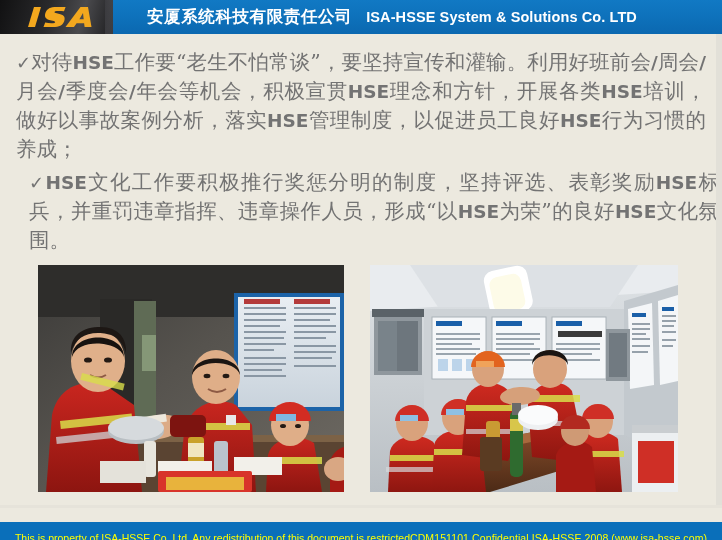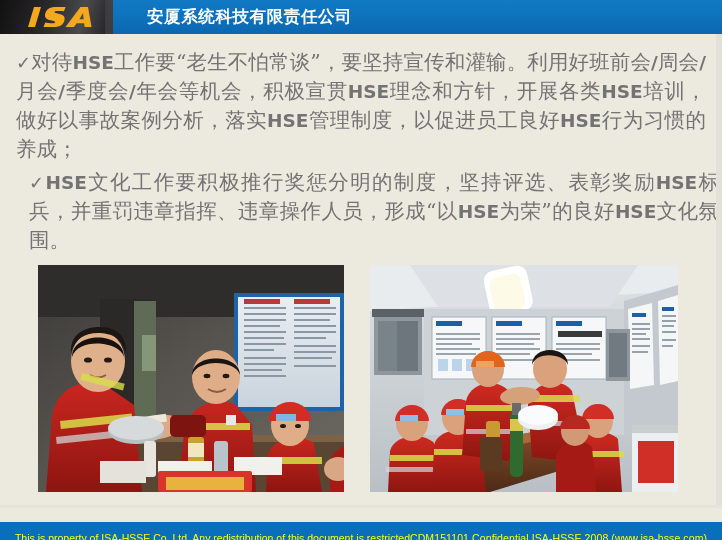--- a/index.html
+++ b/index.html
@@ -96,20 +96,21 @@
 
             <path d="M41.5,23 L56.5,3 L64.0,3 L67.5,23 L60.6,23 L60.1,19.3 L52.6,19.3 L50.0,23 Z
                      M55.4,15.2 L59.7,15.2 L59.0,9.0 Z"></path>
           </g>
         </svg>
       </div>
     </div>
 
     <div id="header-bar">
       <span id="header-cn">安厦系统科技有限责任公司</span>
+      <span id="header-en">ISA-HSSE  System &amp; Solutions Co. LTD</span>
     </div>
   </div>
 
   <div id="content">
 
     <div class="para" id="para1"><span class="tick">✓</span>对待<span class="lat">HSE</span>工作要“老生不怕常谈”，要坚持宣传和灌输。利用好班前会<span class="lat">/</span>周会<span class="lat">/</span>月会<span class="lat">/</span>季度会<span class="lat">/</span>年会等机会，积极宣贯<span class="lat">HSE</span>理念和方针，开展各类<span class="lat">HSE</span>培训，做好以事故案例分析，落实<span class="lat">HSE</span>管理制度，以促进员工良好<span class="lat">HSE</span>行为习惯的养成；</div>
     <div class="para" id="para2"><span class="tick">✓</span><span class="lat">HSE</span>文化工作要积极推行奖惩分明的制度，坚持评选、表彰奖励<span class="lat">HSE</span>标兵，并重罚违章指挥、违章操作人员，形成“以<span class="lat">HSE</span>为荣”的良好<span class="lat">HSE</span>文化氛围。</div>
 
     <div class="photo" id="photo-left">
       <svg viewBox="0 0 306 227" preserveAspectRatio="none" aria-hidden="true">

